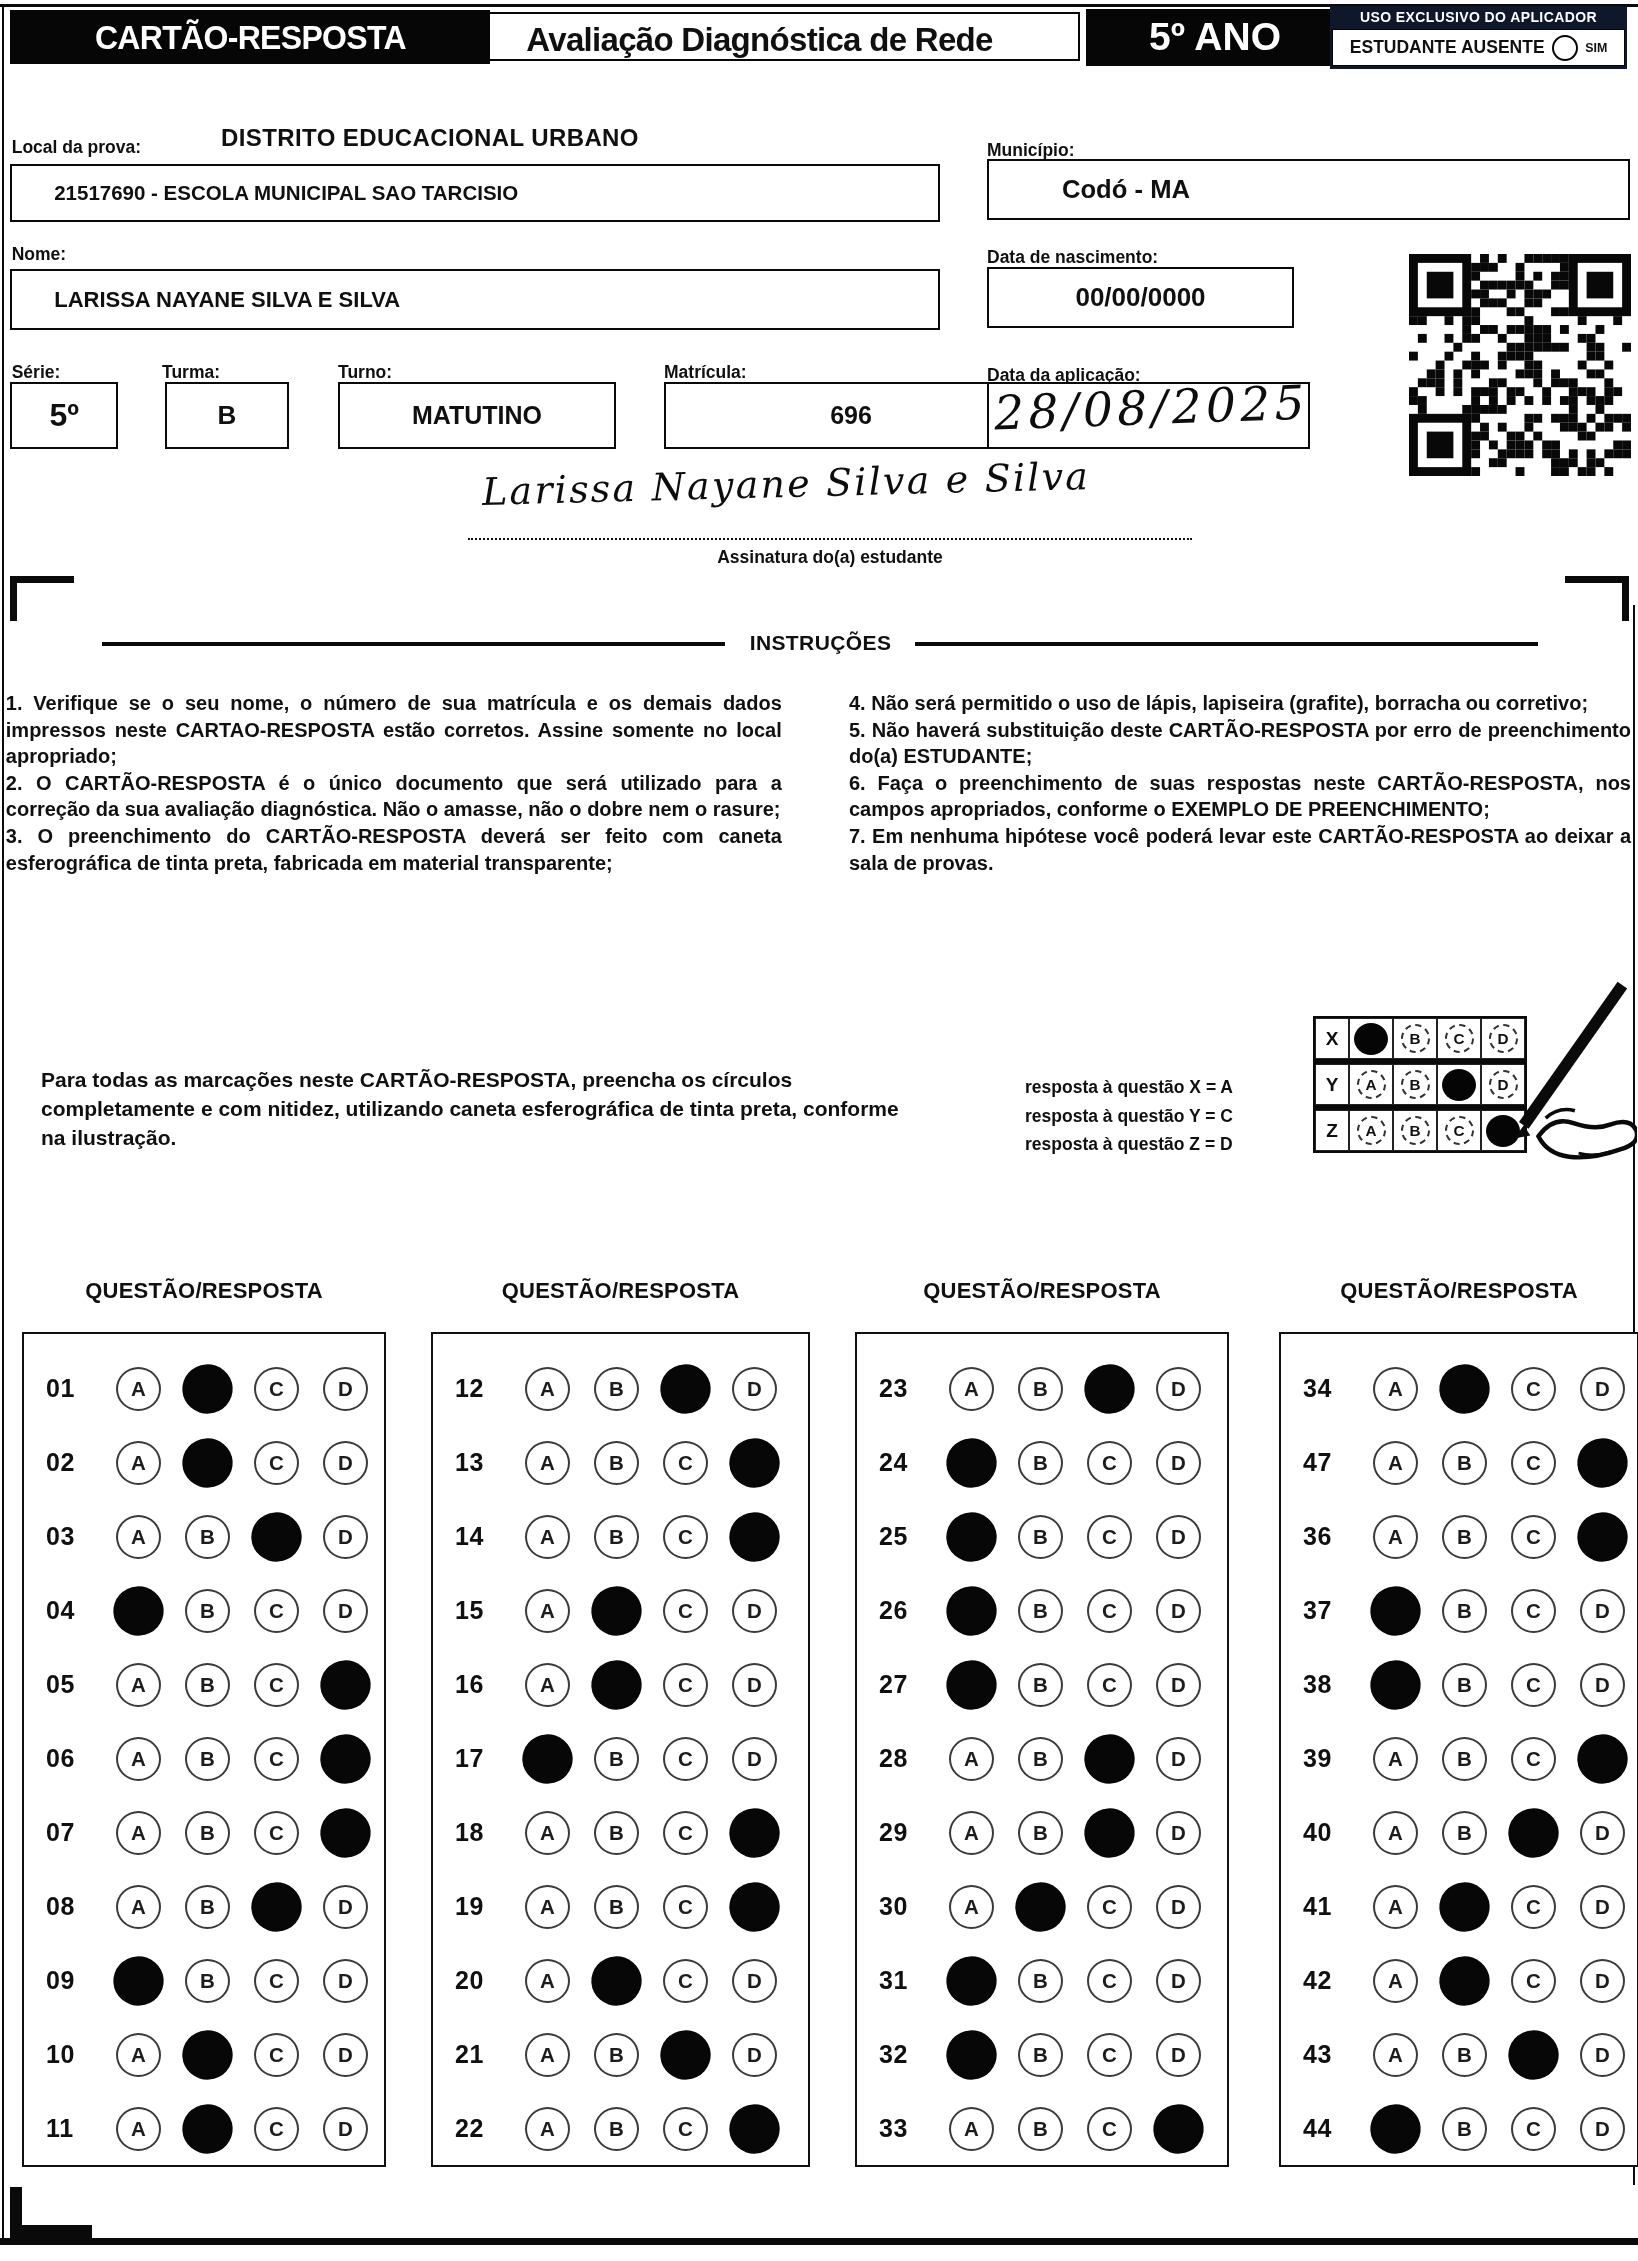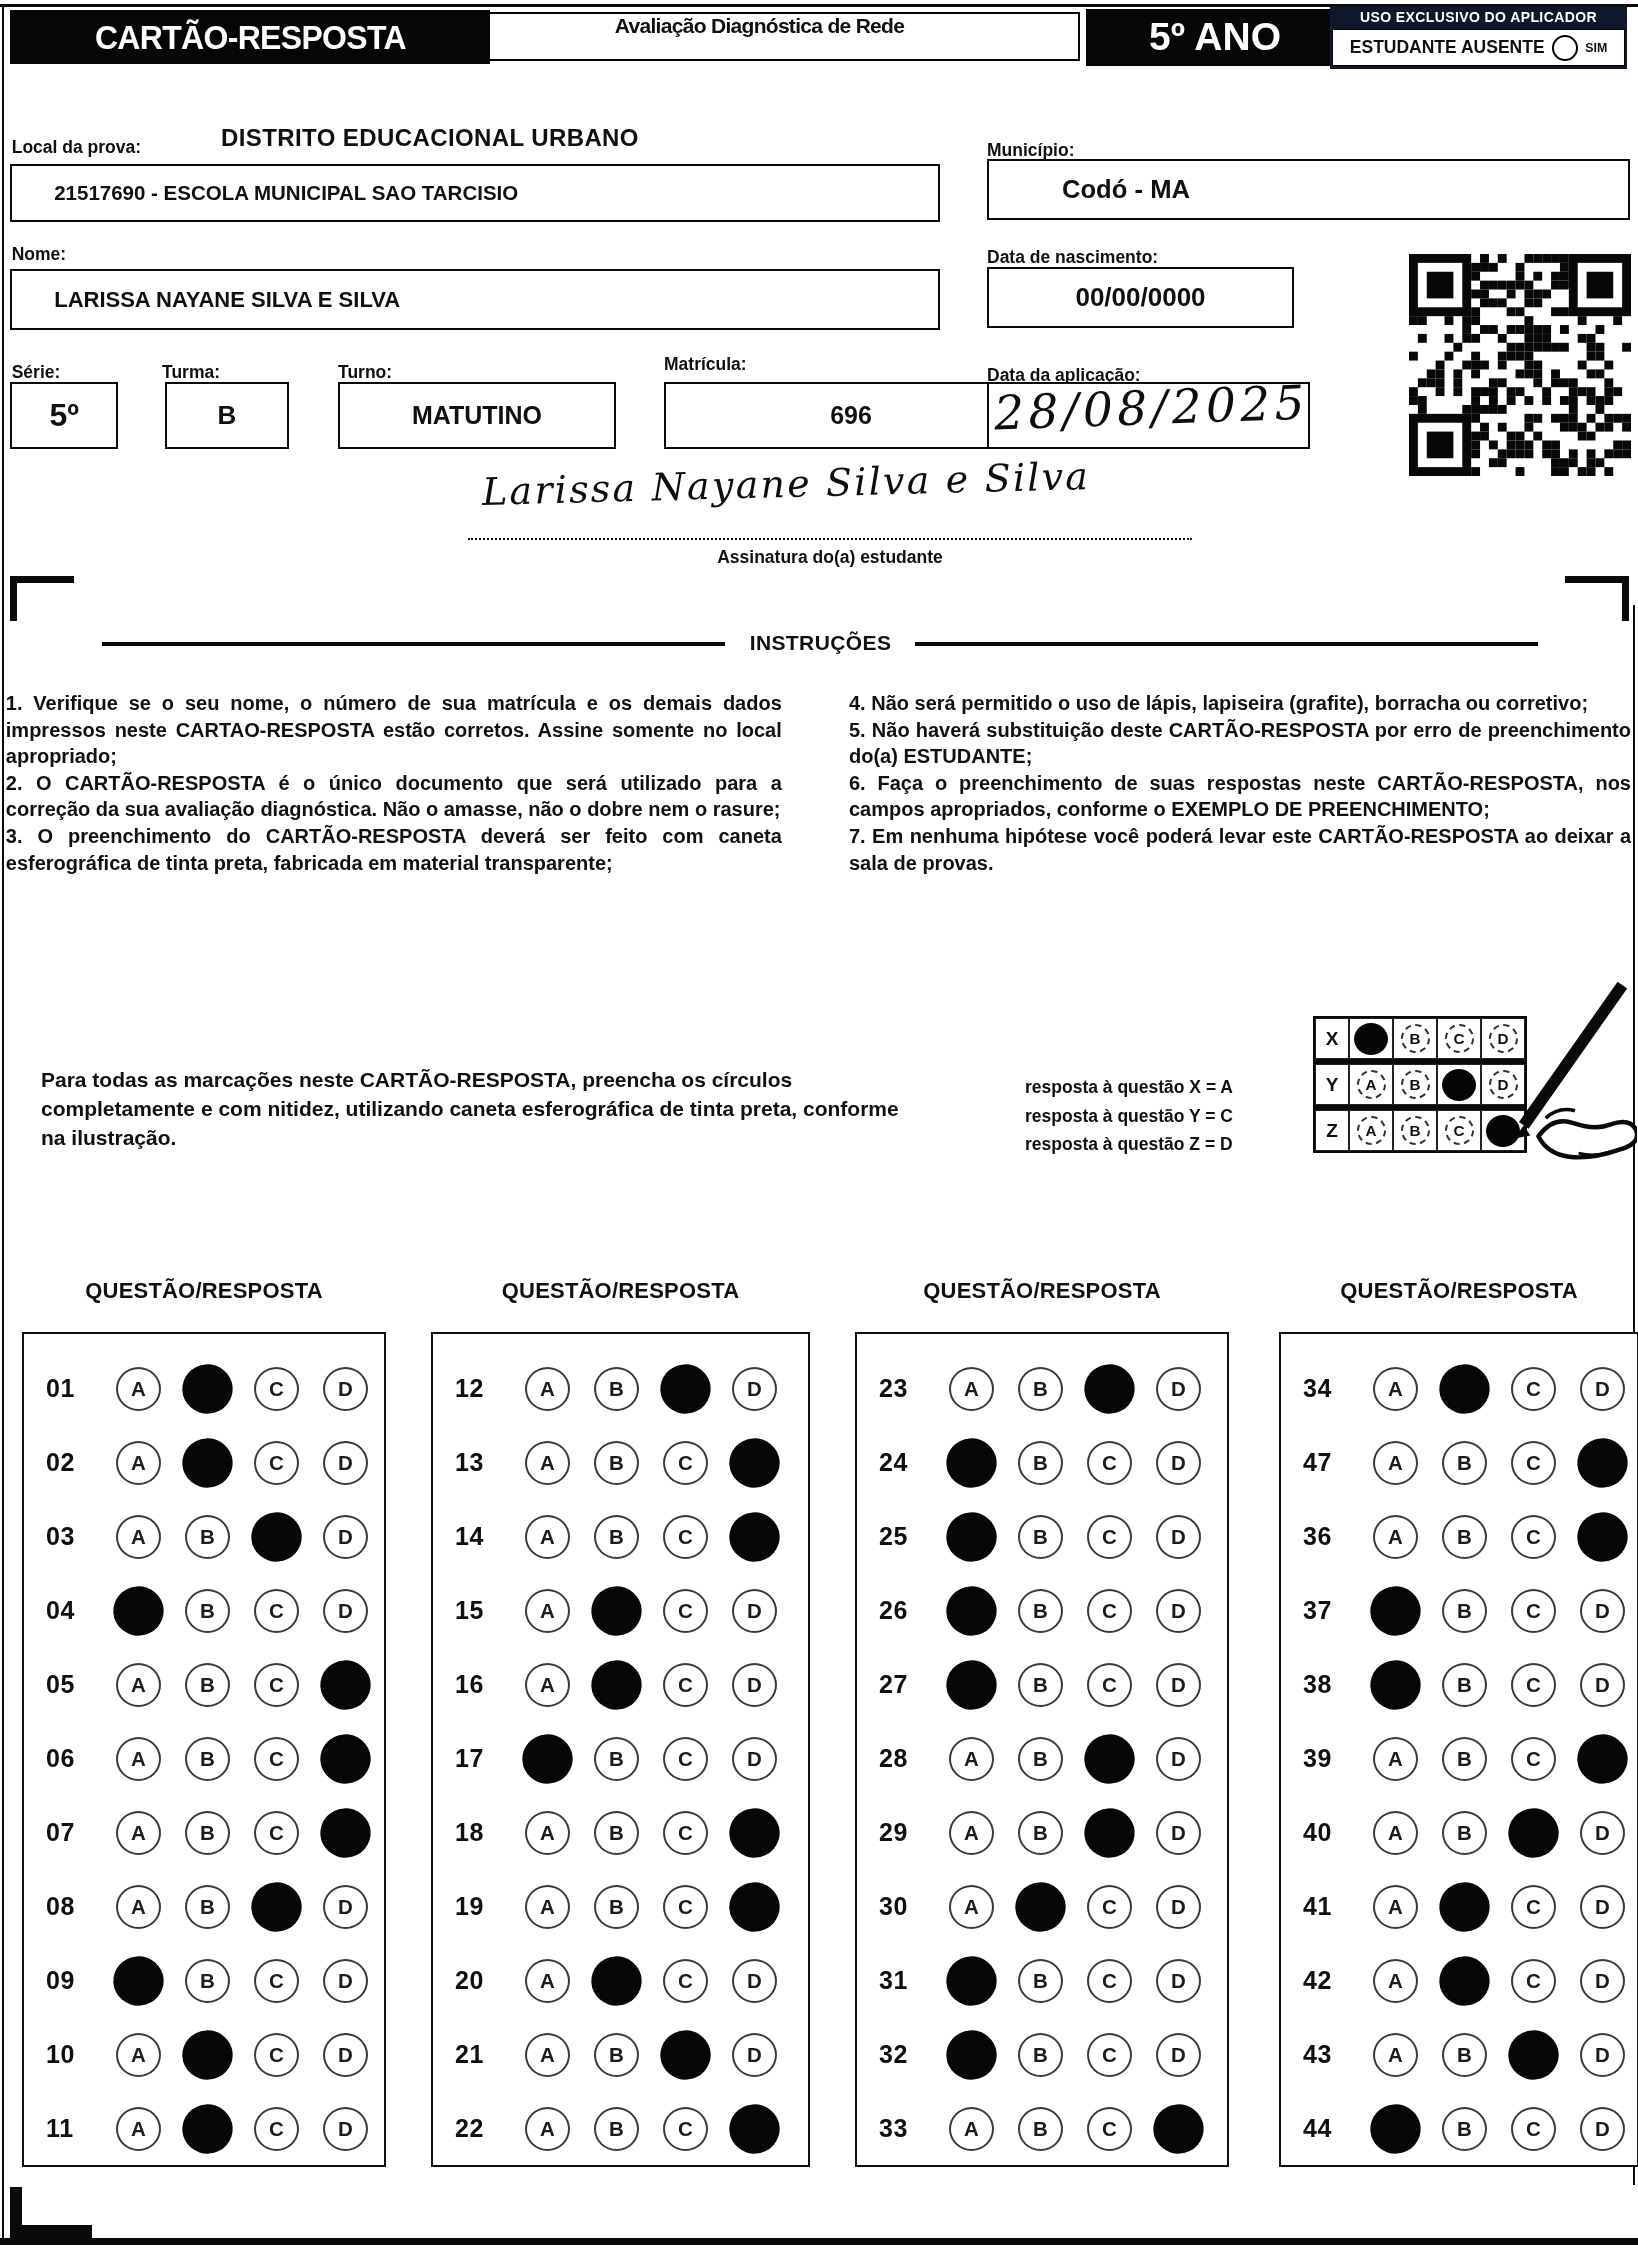--- a/index.html
+++ b/index.html
@@ -4,21 +4,21 @@
 <style>
   html,body{margin:0;padding:0;background:#e8e8e8;}
   #page{position:relative;width:1639px;height:2261px;background:#ffffff;
         font-family:"Liberation Sans",sans-serif;color:#101010;overflow:hidden;}
   .abs{position:absolute;}
   .rule{background:#0a0a0a;}
   
   .blackbox{background:#060606;color:#fff;display:flex;align-items:center;justify-content:center;font-weight:700;}
   .card-title{left:10.2px;top:10.2px;width:480px;height:54px;font-size:34px;transform-origin:center;letter-spacing:-0.7px;}
   .card-title span{display:inline-block;transform:scaleX(.94);}
-  .exam-title{left:439px;top:11.7px;width:637px;height:45px;border:2.9px solid #060606;display:flex;align-items:flex-start;justify-content:center;font-weight:700;font-size:21px;letter-spacing:-0.7px;}
+  .exam-title{left:439px;top:11.7px;width:637px;height:45px;border:2.9px solid #060606;display:flex;align-items:flex-end;justify-content:center;font-weight:700;font-size:33px;letter-spacing:-0.7px;}
   .grade{left:1086px;top:8.8px;width:258px;height:57px;font-size:39px;}
   .aplicador{left:1330px;top:5.8px;width:297px;height:63px;background:#0f172a;}
   .aplicador .strip{height:23.4px;display:flex;align-items:center;justify-content:center;color:#fff;font-size:14px;font-weight:700;letter-spacing:0.4px;}
   .aplicador .inner{margin:0 2.2px 2.2px 2.2px;height:35px;background:#fff;border:1.5px solid #060606;display:flex;align-items:center;justify-content:center;gap:7.3px;font-weight:700;font-size:17.5px;}
   .circle-empty{width:22px;height:22px;border:2.2px solid #060606;border-radius:50%;background:#fff;}
   .sim{font-size:12.4px;font-weight:700;}
   
   .lbl{font-weight:700;font-size:17.5px;}
   .fbox{border:2.9px solid #0a0a0a;display:flex;align-items:center;font-weight:700;background:#fff;box-sizing:border-box;}
   .district{font-weight:700;font-size:24px;letter-spacing:0.4px;}
@@ -318,21 +318,21 @@
         <rect x="228" y="12" width="60" height="60" fill="#fff"></rect>
         <rect x="240" y="24" width="36" height="36" fill="#080808"></rect>
         <rect x="0" y="216" width="84" height="84" fill="#080808"></rect>
         <rect x="12" y="228" width="60" height="60" fill="#fff"></rect>
         <rect x="24" y="240" width="36" height="36" fill="#080808"></rect>
       </svg></div>
 
   <div class="abs lbl" style="left:11.7px;top:362px;">Série:</div>
   <div class="abs lbl" style="left:162px;top:362px;">Turma:</div>
   <div class="abs lbl" style="left:338px;top:362px;">Turno:</div>
-  <div class="abs lbl" style="left:664px;top:354px;">Matrícula:</div>
+  <div class="abs lbl" style="left:664px;top:362px;">Matrícula:</div>
   <div class="abs lbl" style="left:987px;top:365px;">Data da aplicação:</div>
 
   <div class="abs fbox" style="left:10.2px;top:382px;width:108px;height:67px;font-size:32px;justify-content:center;">
       <span>5º</span>
     </div>
   <div class="abs fbox" style="left:165px;top:382px;width:124px;height:67px;font-size:26px;justify-content:center;">
       <span>B</span>
     </div>
   <div class="abs fbox" style="left:338px;top:382px;width:278px;height:67px;font-size:25px;justify-content:center;">
       <span>MATUTINO</span>

